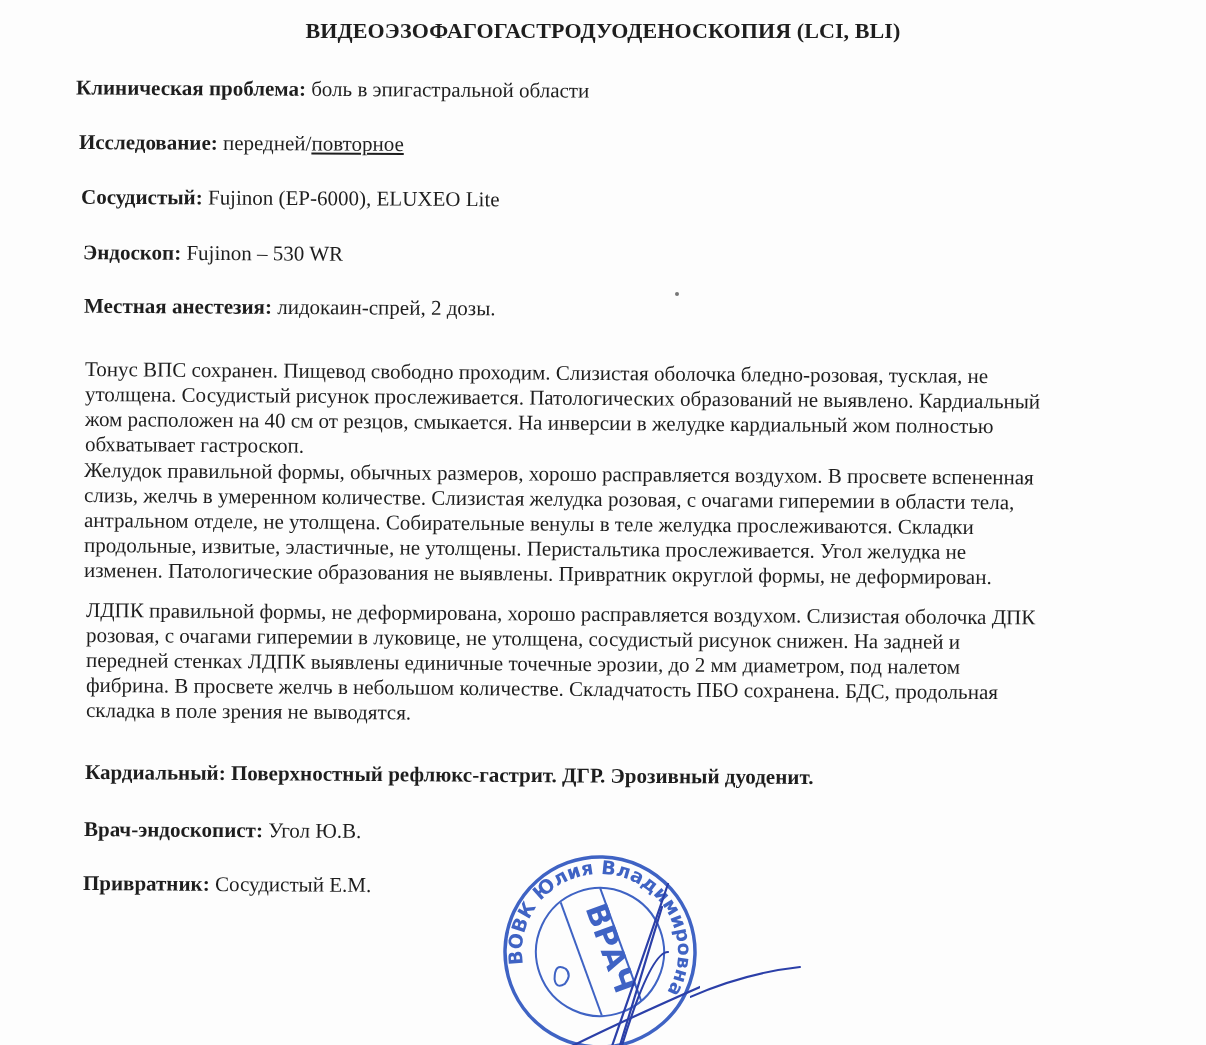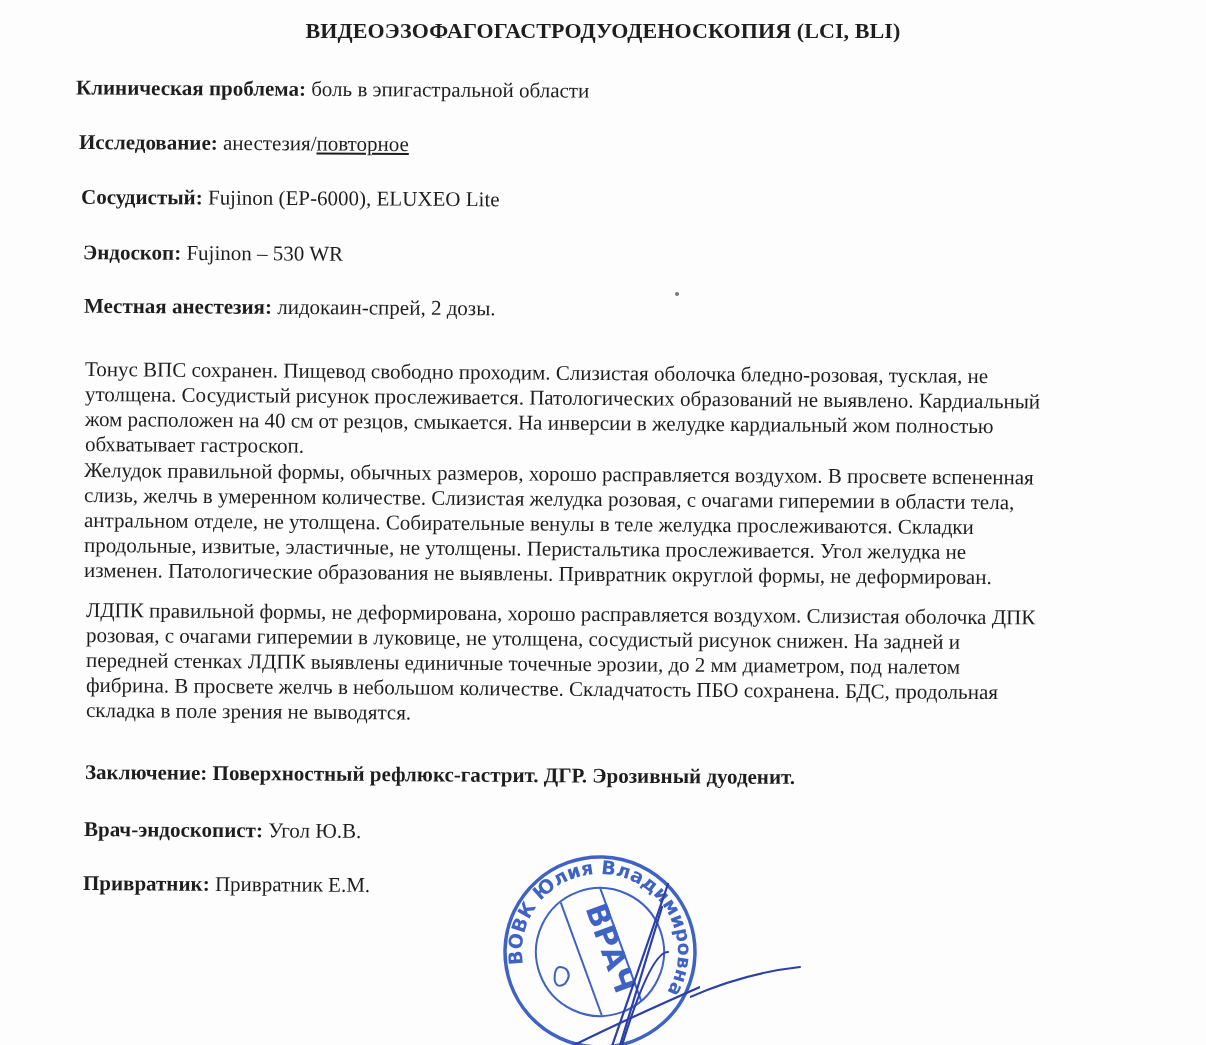--- a/index.html
+++ b/index.html
@@ -76,21 +76,21 @@
 
   <div class="title">ВИДЕОЭЗОФАГОГАСТРОДУОДЕНОСКОПИЯ (LCI, BLI)</div>
 
   <div class="field" style="left:76px; top:77px; transform:rotate(0.35deg);">
     <span class="label">Клиническая проблема:</span>
     <span>боль в эпигастральной области</span>
   </div>
 
   <div class="field" style="left:79px; top:131px; transform:rotate(0.35deg);">
     <span class="label">Исследование:</span>
-    <span>анестезия/</span><span class="underline">повторное</span>
+    <span>передней/</span><span class="underline">повторное</span>
   </div>
 
   <div class="field" style="left:81px; top:186px; transform:rotate(0.35deg);">
     <span class="label">Сосудистый:</span>
     <span>Fujinon (EP-6000), ELUXEO Lite</span>
   </div>
 
   <div class="field" style="left:83px; top:241px; transform:rotate(0.35deg);">
     <span class="label">Эндоскоп:</span>
     <span>Fujinon – 530 WR</span>
@@ -114,32 +114,32 @@
     <div class="body-line" style="left:84px; top:533px; transform:rotate(0.45deg); transform-origin:left center;">продольные, извитые, эластичные, не утолщены. Перистальтика прослеживается. Угол желудка не</div>
     <div class="body-line" style="left:84px; top:558px; transform:rotate(0.45deg); transform-origin:left center;">изменен. Патологические образования не выявлены. Привратник округлой формы, не деформирован.</div>
     <div class="body-line" style="left:86px; top:598px; transform:rotate(0.45deg); transform-origin:left center;">ЛДПК правильной формы, не деформирована, хорошо расправляется воздухом. Слизистая оболочка ДПК</div>
     <div class="body-line" style="left:86px; top:623px; transform:rotate(0.45deg); transform-origin:left center;">розовая, с очагами гиперемии в луковице, не утолщена, сосудистый рисунок снижен. На задней и</div>
     <div class="body-line" style="left:86px; top:648px; transform:rotate(0.45deg); transform-origin:left center;">передней стенках ЛДПК выявлены единичные точечные эрозии, до 2 мм диаметром, под налетом</div>
     <div class="body-line" style="left:86px; top:673px; transform:rotate(0.45deg); transform-origin:left center;">фибрина. В просвете желчь в небольшом количестве. Складчатость ПБО сохранена. БДС, продольная</div>
     <div class="body-line" style="left:86px; top:698px; transform:rotate(0.45deg); transform-origin:left center;">складка в поле зрения не выводятся.</div>
   </div>
 
   <div class="conclusion" style="left:85px; top:760px;">
-    <span>Заключение:</span>
+    <span>Кардиальный:</span>
     <span>Поверхностный рефлюкс-гастрит. ДГР. Эрозивный дуоденит.</span>
   </div>
 
   <div class="field" style="left:84px; top:818px; transform:rotate(0.4deg);">
     <span class="label">Врач-эндоскопист:</span>
     <span>Угол Ю.В.</span>
   </div>
 
   <div class="field" style="left:83px; top:872px; transform:rotate(0.4deg);">
     <span class="label">Привратник:</span>
-    <span>Привратник Е.М.</span>
+    <span>Сосудистый Е.М.</span>
   </div>
 
   <svg class="stamp" viewBox="0 0 200 200">
     <defs>
       <path id="ringPath" d="M 100,100 m -78,0 a 78,78 0 1,1 156,0 a 78,78 0 1,1 -156,0"></path>
     </defs>
     <g id="stamp-group" transform="rotate(-20 100 100)">
       <circle cx="100" cy="100" r="95" fill="none" stroke-width="3.5" stroke="#3f63c4"></circle>
       <circle cx="100" cy="100" r="64" fill="none" stroke-width="2" stroke="#3f63c4"></circle>
       <text font-family="DejaVu Sans, sans-serif" font-size="19" font-weight="bold" fill="#3f63c4">

